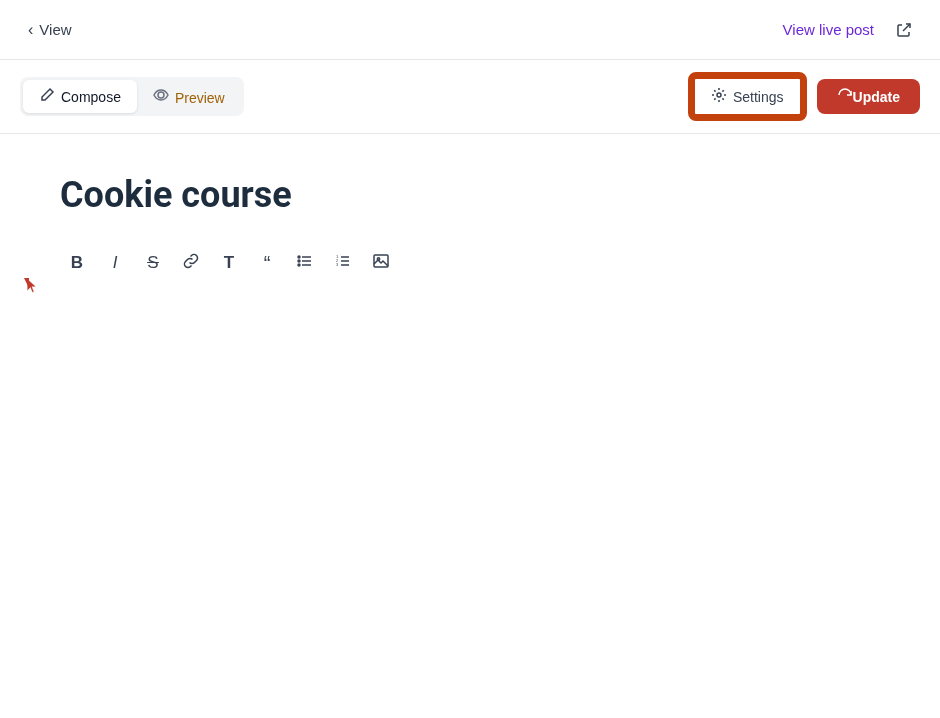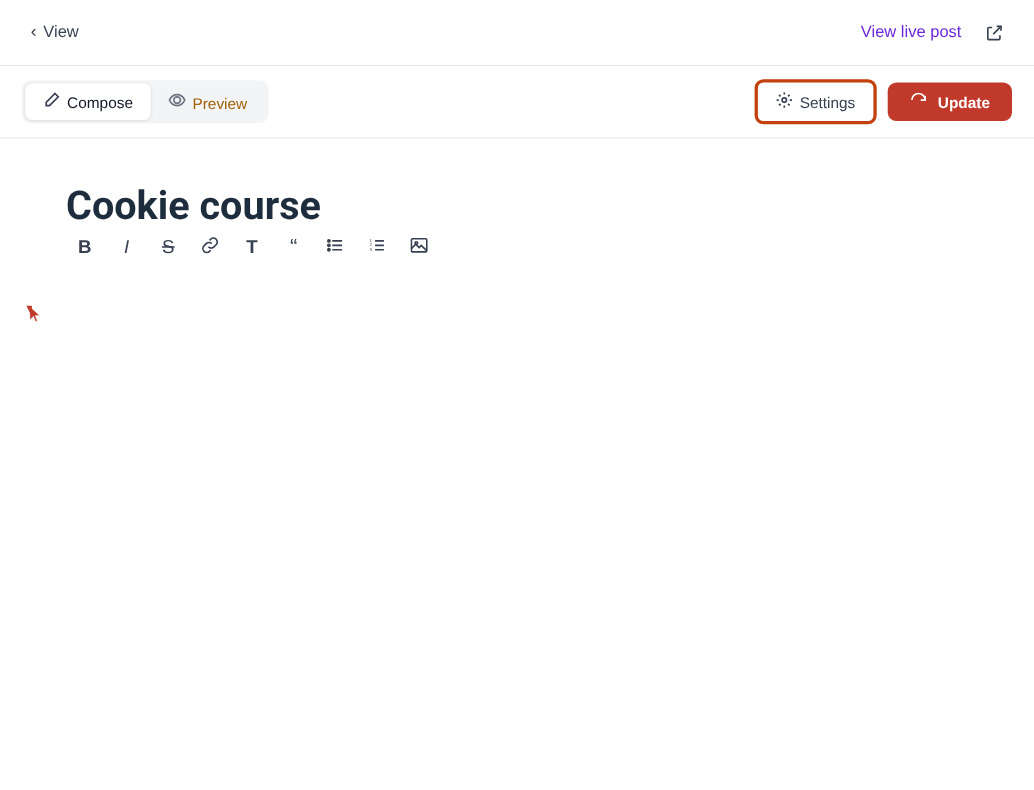--- a/index.html
+++ b/index.html
@@ -118,52 +118,53 @@
       display: flex;
       align-items: center;
       gap: 10px;
     }
 
     .settings-btn {
       display: flex;
       align-items: center;
       gap: 6px;
       padding: 8px 16px;
-      border: 3px solid #c2410c;
+      border: 7px solid #c2410c;
       border-radius: 8px;
       background: #ffffff;
       cursor: pointer;
       font-size: 14px;
       font-weight: 500;
       color: #374151;
     }
 
     .update-btn {
       display: flex;
       align-items: center;
-      gap: 10px;
+      gap: 0;
       padding: 8px 20px;
       border: none;
       border-radius: 8px;
       background: #c0392b;
       cursor: pointer;
       font-size: 14px;
       font-weight: 600;
       color: #ffffff;
     }
 
     
     .main-content {
       padding: 40px 60px;
     }
 
     .post-title {
       font-size: 36px;
       font-weight: 700;
       color: #1e2d3d;
+      margin-bottom: 30px;
       outline: none;
     }
 
     
     .format-toolbar {
       display: flex;
       align-items: center;
       gap: 4px;
       margin-bottom: 20px;
     }

